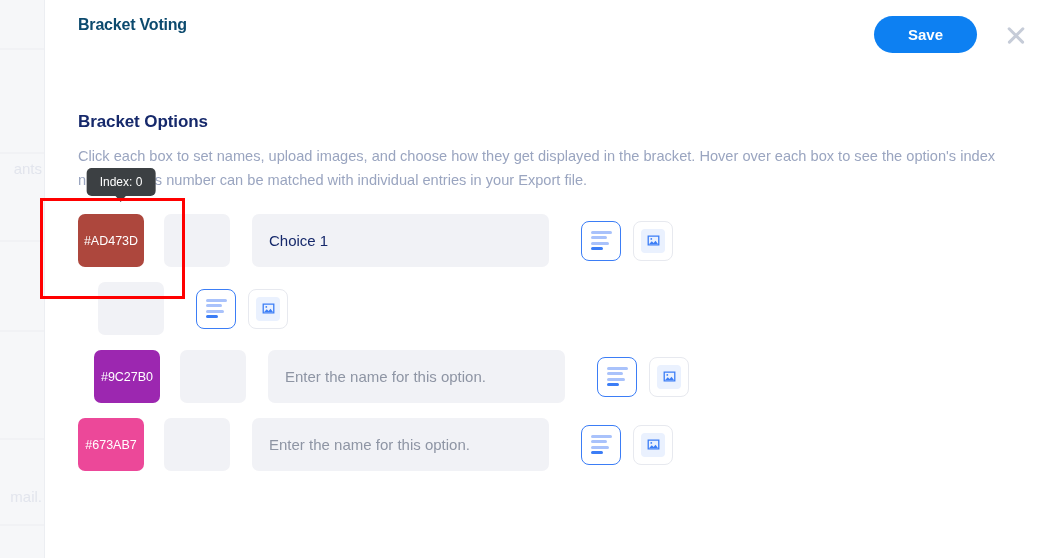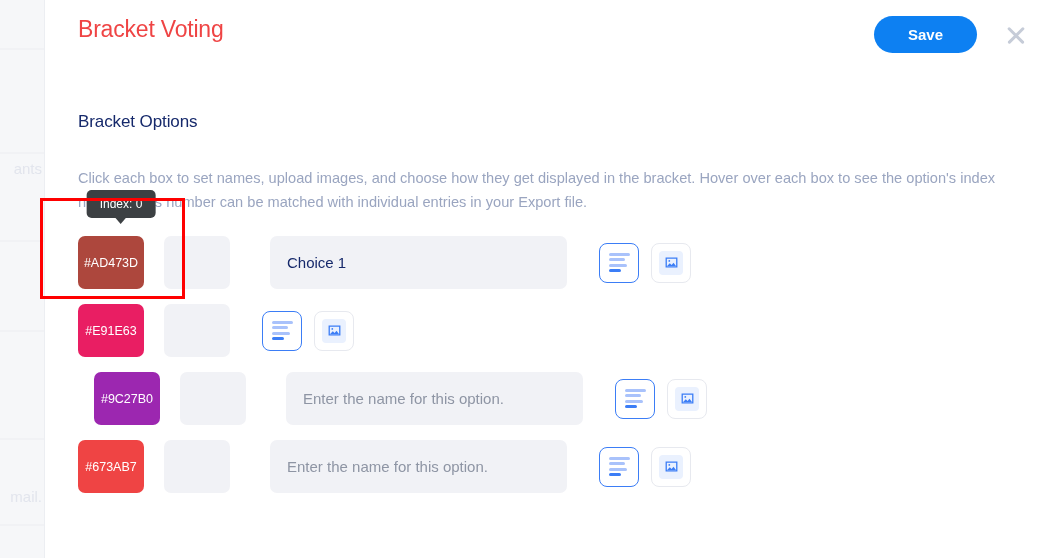--- a/index.html
+++ b/index.html
@@ -63,23 +63,23 @@
   }
 
   .breadcrumb {
     font-size: 13.5px;
     color: #a3acc2;
     letter-spacing: .1px;
     margin-bottom: 5px;
   }
 
   .page-title {
-    font-size: 23px;
-    font-weight: normal;
-    color: #ef4444;
+    font-size: 16px;
+    font-weight: bold;
+    color: #0c4a6e;
     letter-spacing: -.2px;
   }
 
   .header-actions {
     position: absolute;
     top: 16px; right: 16px;
     display: flex;
     align-items: center;
     gap: 26px;
   }
@@ -113,23 +113,23 @@
     border-radius: 2px;
   }
   .close-button::before { transform: rotate(45deg); }
   .close-button::after  { transform: rotate(-45deg); }
 
   
   .modal-body { padding: 26px 34px 0 33px; }
 
   .section-title {
     font-size: 17px;
-    font-weight: normal;
+    font-weight: bold;
     color: #16296b;
-    margin-bottom: 34px;
+    margin-bottom: 12px;
     letter-spacing: -.1px;
   }
 
   .section-desc {
     font-size: 14.6px;
     line-height: 1.65;
     color: #9aa5c0;
     max-width: 925px;
     margin-bottom: 22px;
   }
@@ -168,21 +168,21 @@
     margin-left: 20px;
     cursor: pointer;
     flex: none;
   }
 
   .name-input {
     width: 297px; height: 53px;
     border-radius: 7px;
     background: #f1f2f6;
     border: none;
-    margin-left: 40px;
+    margin-left: 22px;
     padding: 0 17px;
     font-family: inherit;
     font-size: 15px;
     color: #16296b;
     flex: none;
   }
   .name-input::placeholder { color: #8e95a4; }
 
   .row-actions {
     display: flex;
@@ -317,23 +317,20 @@
                 <path d="M1.5 2.5h13v11h-13z" fill="none" stroke="#3b7df6" stroke-width="1.6"></path>
                 <circle cx="5.3" cy="6" r="1.1"></circle>
                 <path d="M2.6 12.4l3.3-3.6 2.2 2.3 2.4-2.8 3 4.1z"></path>
               </svg>
             </span>
           </div>
         </div>
       </div>
 
       <div class="option-row">
-        <div class="color-swatch" style="background: rgb(233, 30, 99);">
-          <span>#E91E63</span>
-        </div>
         <div class="image-slot"></div>
         <div class="row-actions">
           <div class="icon-button text-btn">
             <span class="text-glyph">
                 <i></i>
                 <i></i>
                 <i></i>
                 <i></i>
               </span>
           </div>
@@ -370,21 +367,21 @@
                 <path d="M1.5 2.5h13v11h-13z" fill="none" stroke="#3b7df6" stroke-width="1.6"></path>
                 <circle cx="5.3" cy="6" r="1.1"></circle>
                 <path d="M2.6 12.4l3.3-3.6 2.2 2.3 2.4-2.8 3 4.1z"></path>
               </svg>
             </span>
           </div>
         </div>
       </div>
 
       <div class="option-row">
-        <div class="color-swatch" style="background: #ef4444;">
+        <div class="color-swatch" style="background: #ec4899;">
           <span>#673AB7</span>
         </div>
         <div class="image-slot"></div>
         <input class="name-input" placeholder="Enter the name for this option." style="">
         <div class="row-actions">
           <div class="icon-button text-btn">
             <span class="text-glyph">
                 <i></i>
                 <i></i>
                 <i></i>

